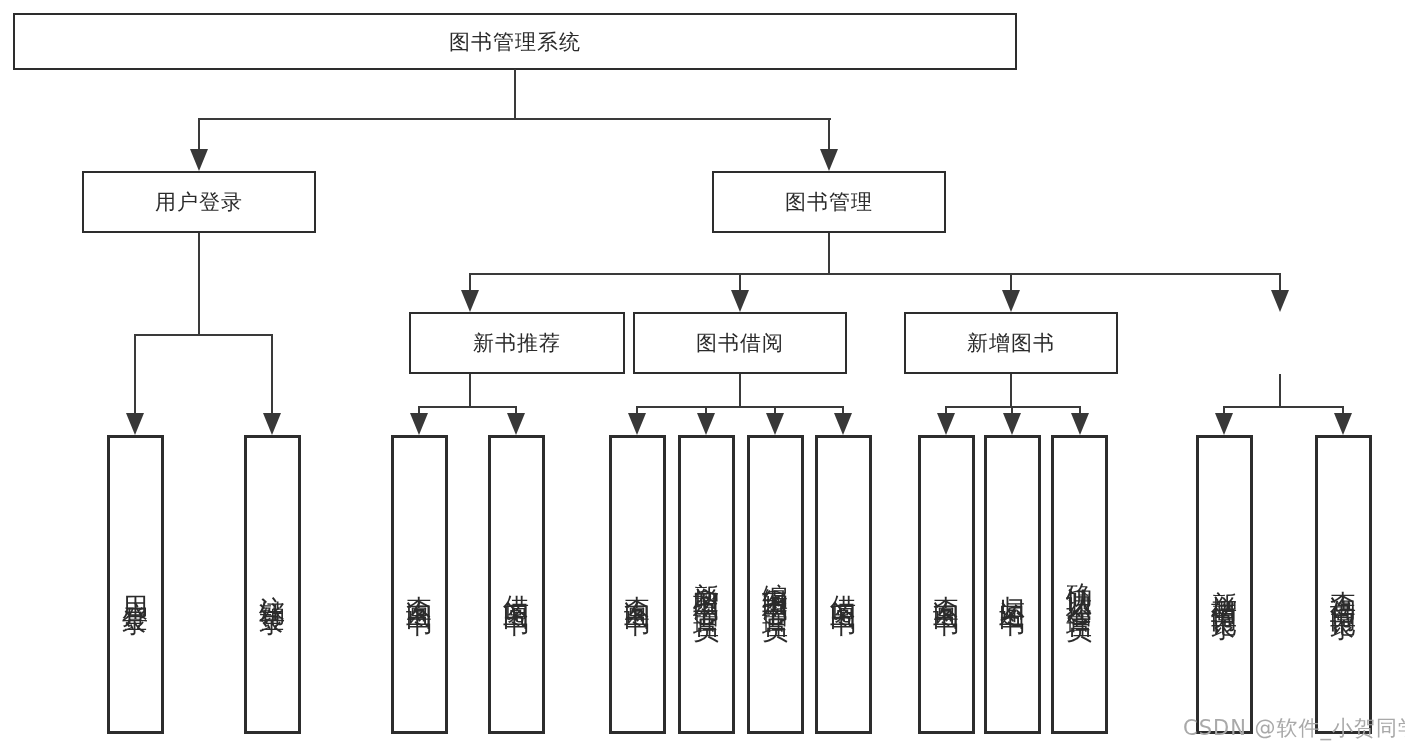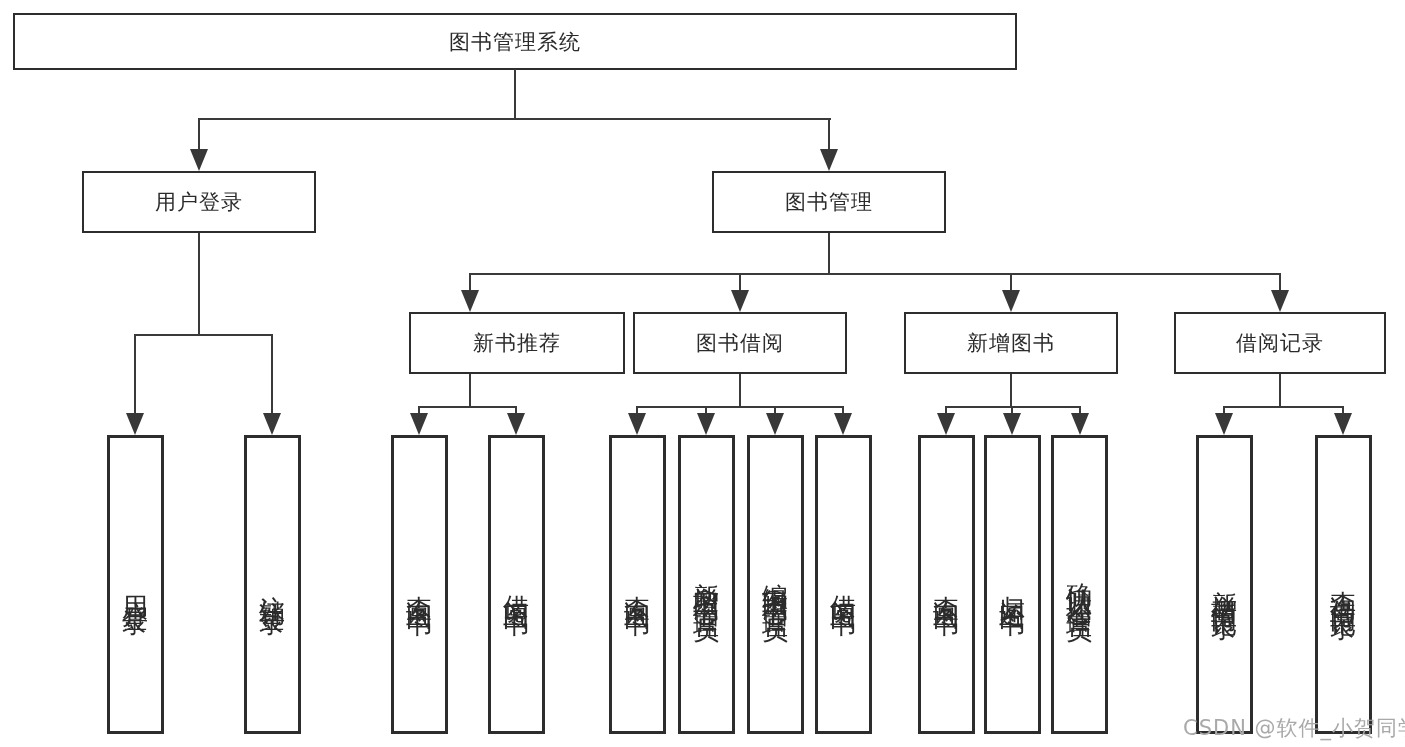--- a/index.html
+++ b/index.html
@@ -73,23 +73,20 @@
   <div class="tri" style="left:1271px;top:290px;"></div>
 
   <div class="box" style="left:362px;top:312px;width:216px;height:62px;margin-left:47px;">
     <span>新书推荐</span>
   </div>
   <div class="box" style="left:633px;top:312px;width:214px;height:62px;">
     <span>图书借阅</span>
   </div>
   <div class="box" style="left:904px;top:312px;width:214px;height:62px;">
     <span>新增图书</span>
-  </div>
-  <div class="box" style="left:1174px;top:312px;width:212px;height:62px;">
-    <span>借阅记录</span>
   </div>
 
   <div class="vl" style="left:469px;top:374px;height:34px;"></div>
   <div class="hl" style="left:418px;top:406px;width:99px;"></div>
   <div class="vl" style="left:418px;top:406px;height:9px;"></div>
   <div class="tri" style="left:410px;top:413px;"></div>
   <div class="vl" style="left:515px;top:406px;height:9px;"></div>
   <div class="tri" style="left:507px;top:413px;"></div>
 
   <div class="vl" style="left:739px;top:374px;height:34px;"></div>

